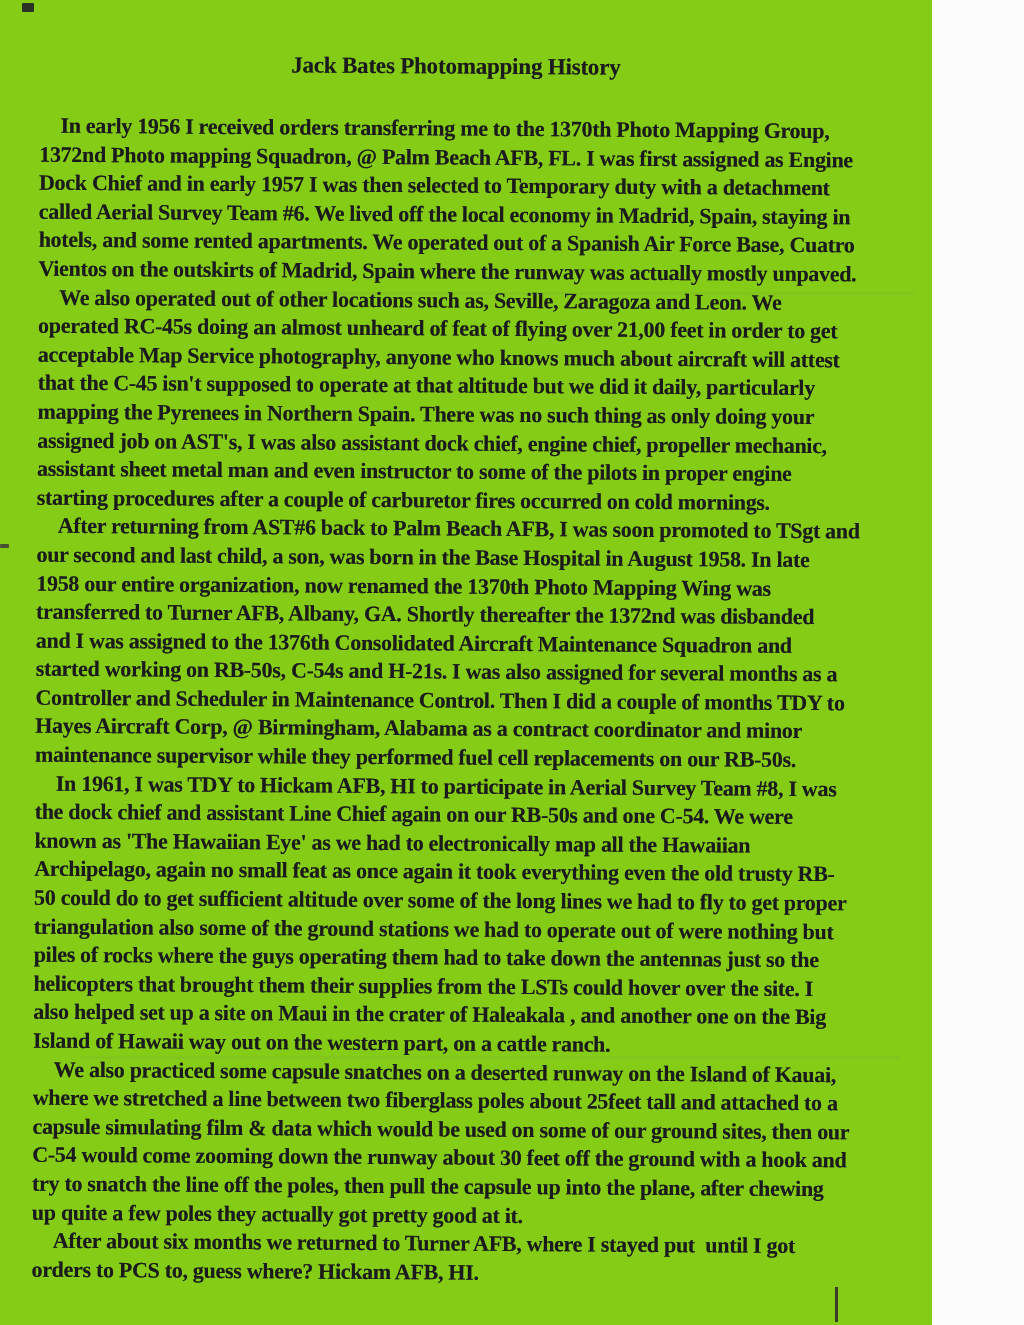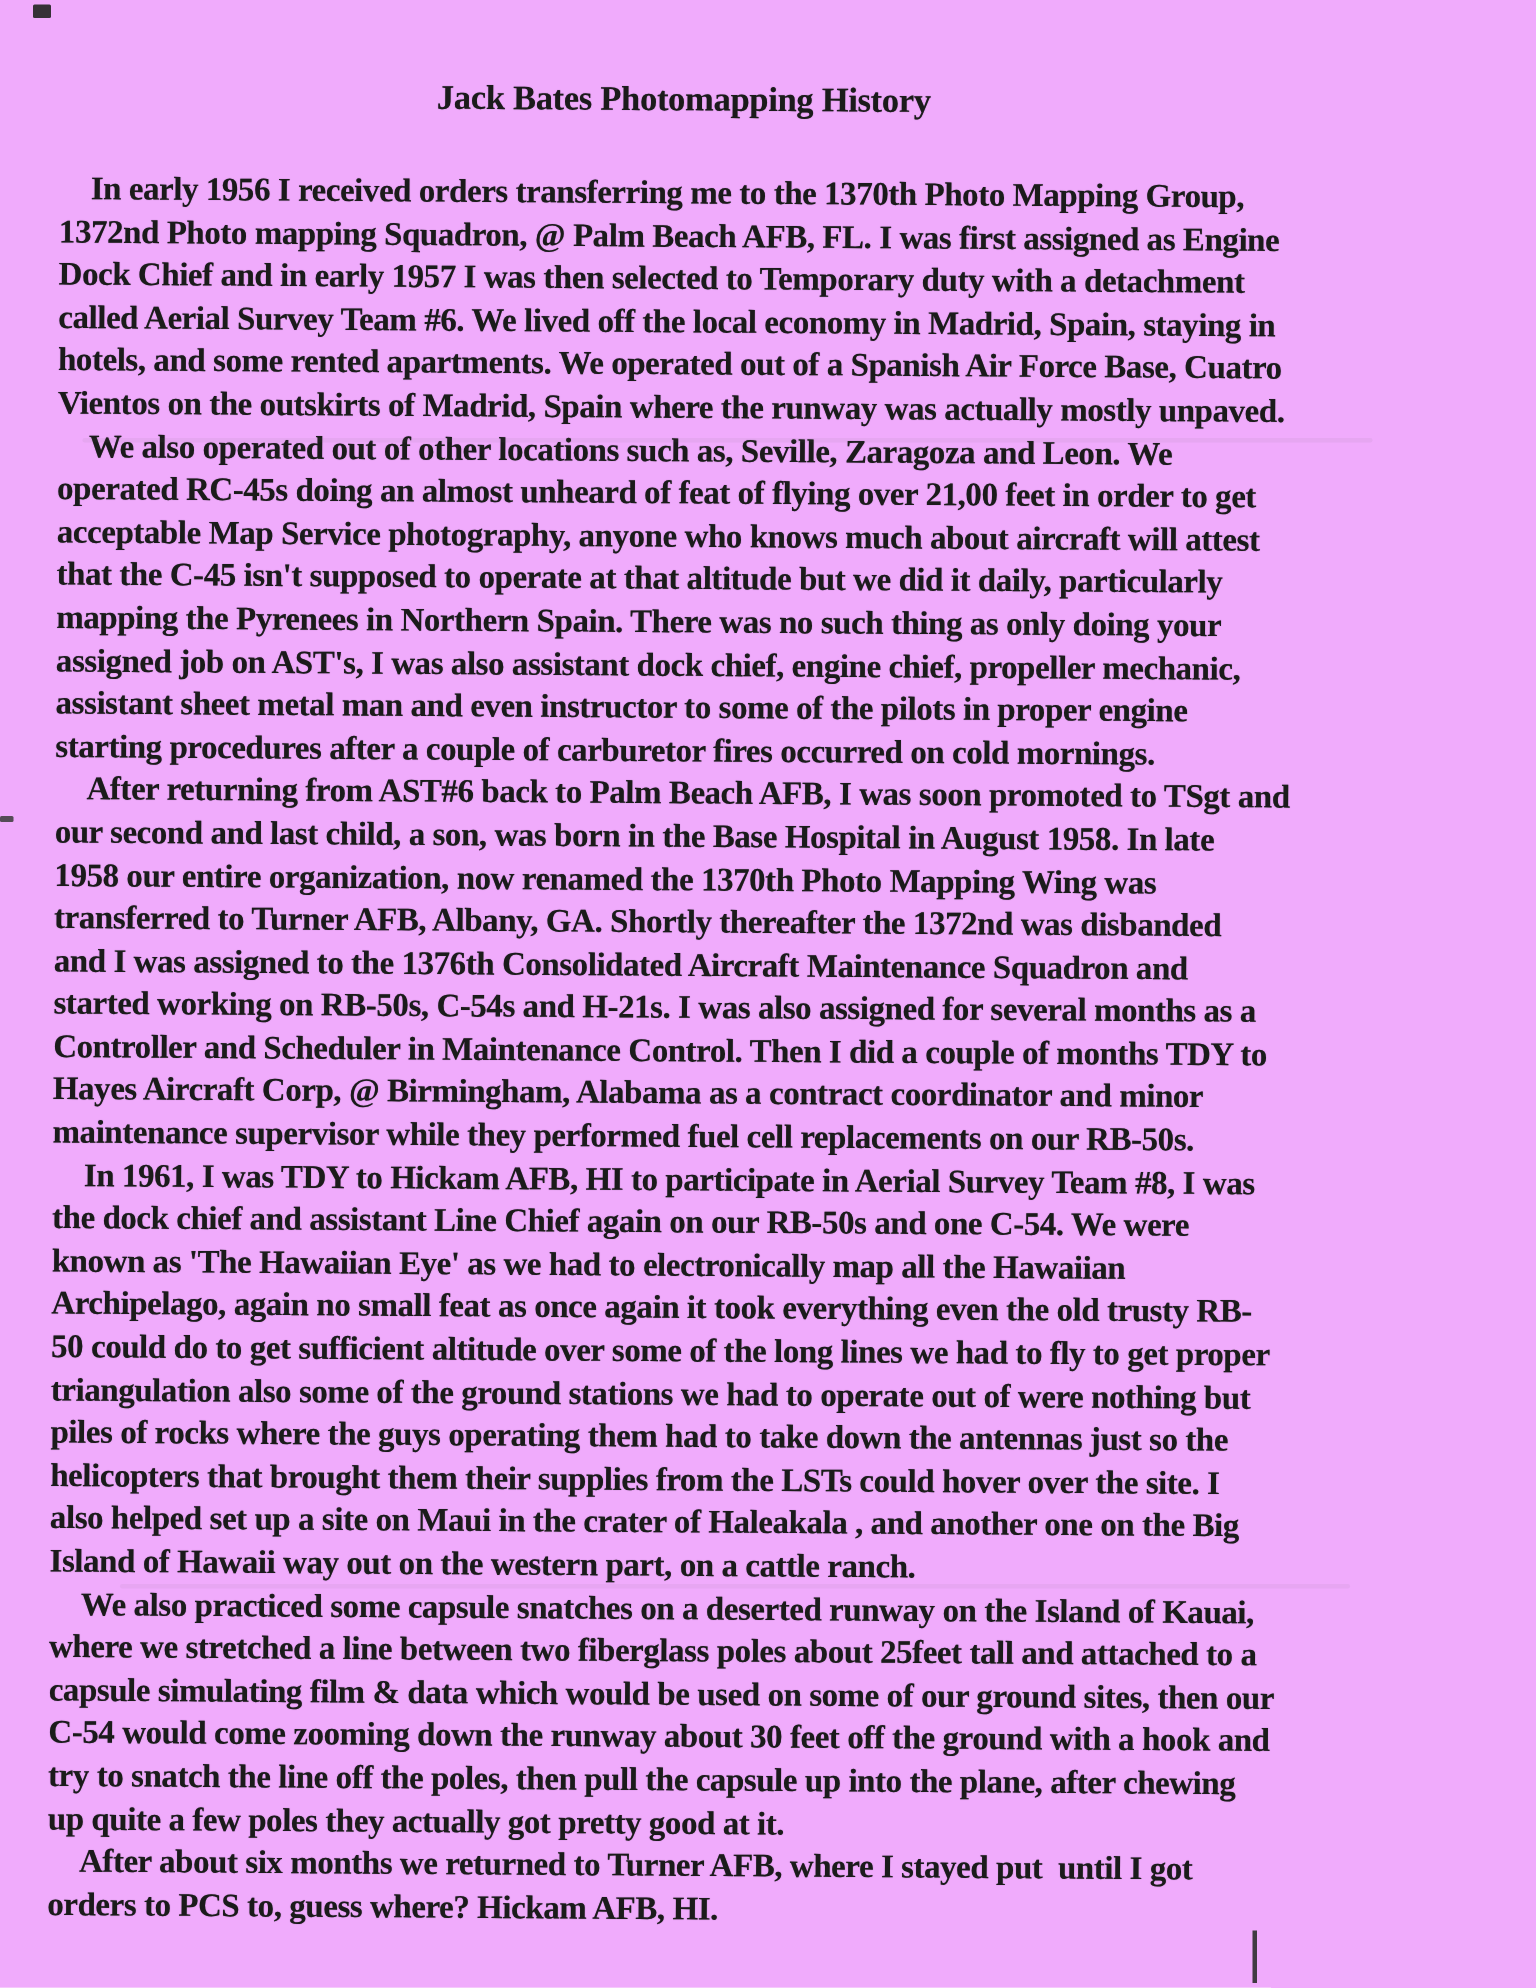--- a/index.html
+++ b/index.html
@@ -8,23 +8,23 @@
   }
   body {
     width: 1024px;
     height: 1325px;
     overflow: hidden;
     background: #fcfcfc;
     font-family: "Liberation Serif", "DejaVu Serif", serif;
   }
   .sheet {
     position: relative;
-    width: 1024px;
+    width: 932px;
     height: 1325px;
-    background: #f0abfc;
+    background: #84cc16;
   }
   .content {
     position: absolute;
     left: 40px;
     top: 52px;
     width: 956px;
     transform: rotate(0.4deg);
     transform-origin: 50% 0;
     color: #1b1b1b;
     font-weight: 700;

